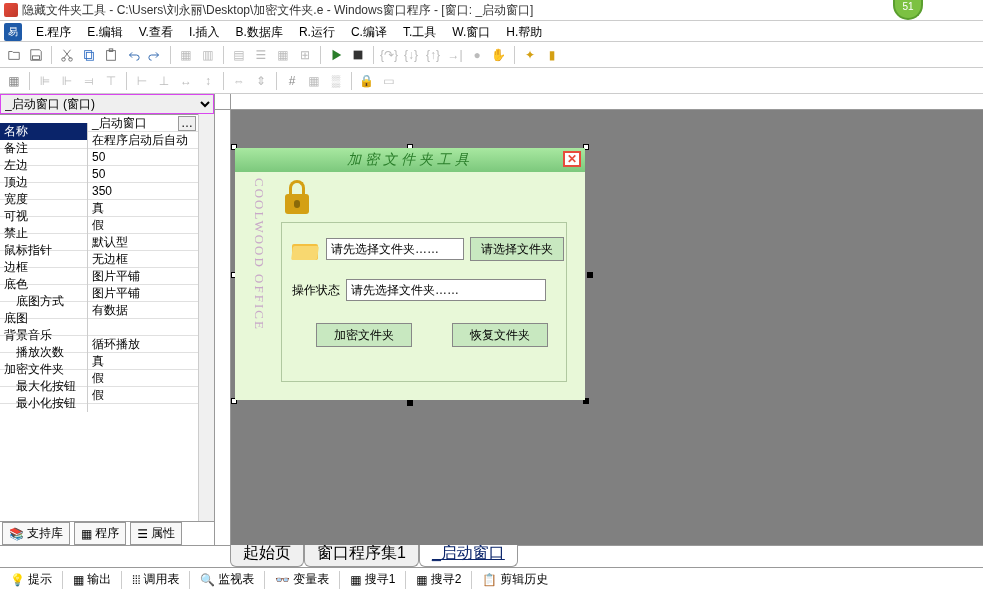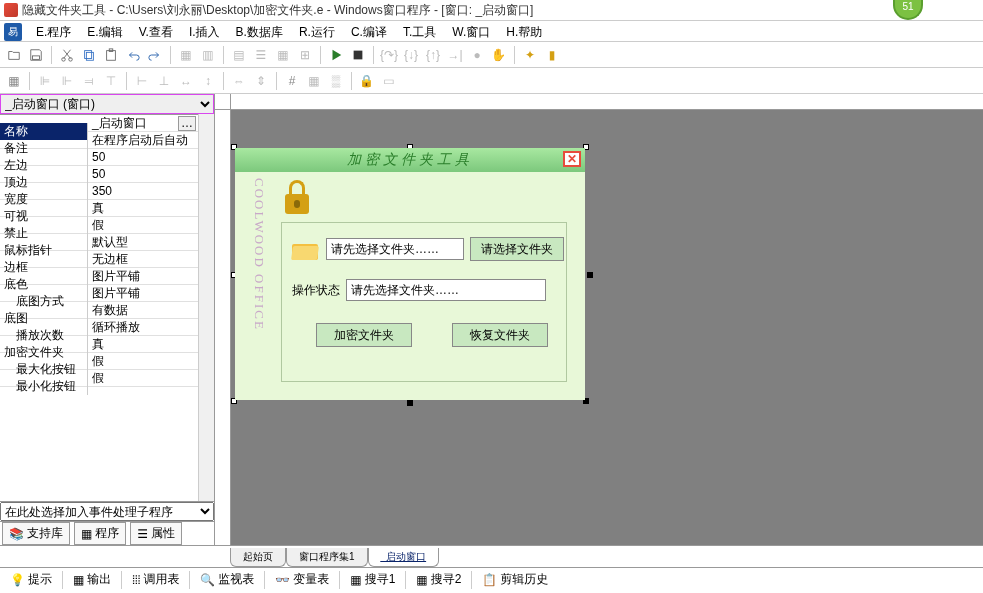--- a/index.html
+++ b/index.html
@@ -72,21 +72,21 @@
 .folder-icon .front { width: 26px; height: 14px; background: #f8d870; border-radius: 2px; position: absolute; bottom: 0; transform: skewX(-8deg); }
 .textbox { border: 1px solid #888; background: #fff; height: 22px; padding: 3px 4px; display: flex; align-items: center; }
 .gbtn { background: #c8e8c0; border: 1px solid #888; height: 24px; padding: 3px 10px; display: flex; align-items: center; justify-content: center; }
 
 
 .handle { width: 6px; height: 6px; background: #fff; border: 1px solid #000; position: absolute; }
 .handle.filled { background: #000; }
 
 
 .bottom-tabs { height: 22px; background: #fff; border-top: 1px solid #999; display: flex; align-items: flex-end; padding-left: 230px; gap: 0; }
-.btab { padding: 2px 12px; border: 1px solid #999; background: #f0f0f0; border-radius: 0 0 6px 6px; border-top: none; font-size: 10px; }
+.btab { padding: 2px 12px; border: 1px solid #999; background: #f0f0f0; border-radius: 0 0 6px 6px; border-top: none; font-size: 16px; }
 .btab.active { background: #fff; color: #0a246a; text-decoration: underline; }
 
 
 .output-bar { height: 24px; background: #fff; border-top: 1px solid #999; display: flex; align-items: center; gap: 2px; padding: 2px 6px; }
 .output-bar .sep2 { width: 1px; height: 18px; background: #ccc; margin: 0 4px; }
 .output-bar .obtn { display: flex; align-items: center; gap: 3px; padding: 2px 4px; }
 </style>
 </head>
 <body>
 
@@ -260,43 +260,42 @@
             <div class="val">图片平铺</div>
           </div>
           <div class="prop-row indent1">
             <div class="name">底图方式</div>
             <div class="val">图片平铺</div>
           </div>
           <div class="prop-row">
             <div class="name">底图</div>
             <div class="val">有数据</div>
           </div>
+          <div class="prop-row">
+            <div class="name">背景音乐</div>
+            <div class="val"></div>
+          </div>
           <div class="prop-row indent1">
             <div class="name">播放次数</div>
             <div class="val">循环播放</div>
           </div>
           <div class="prop-row">
             <div class="name">加密文件夹</div>
             <div class="val">真</div>
           </div>
           <div class="prop-row indent1">
             <div class="name">最大化按钮</div>
             <div class="val">假</div>
           </div>
           <div class="prop-row indent1">
             <div class="name">最小化按钮</div>
             <div class="val">假</div>
           </div>
         </div>
       <div class="scrollbar-v"></div>
-    </div>
-    <div class="event-select">
-      <select>
-        <option>在此处选择加入事件处理子程序</option>
-      </select>
     </div>
     <div class="left-bottom">
       <div class="bbtn">
           <span>📚</span>
           <span>支持库</span>
         </div>
       <div class="bbtn">
           <span>▦</span>
           <span>程序</span>
         </div>

